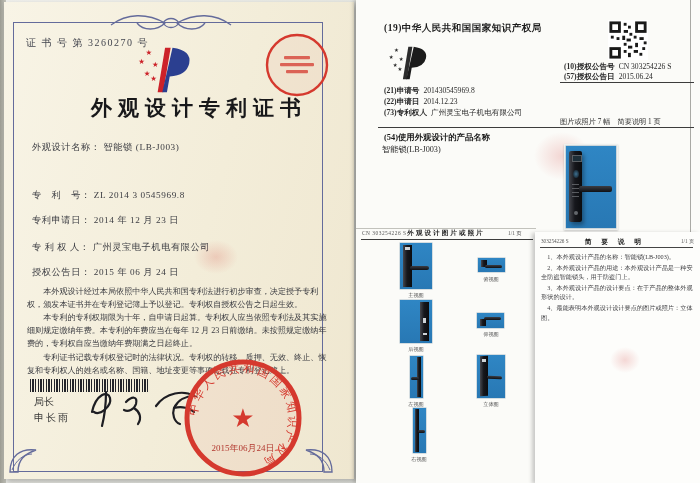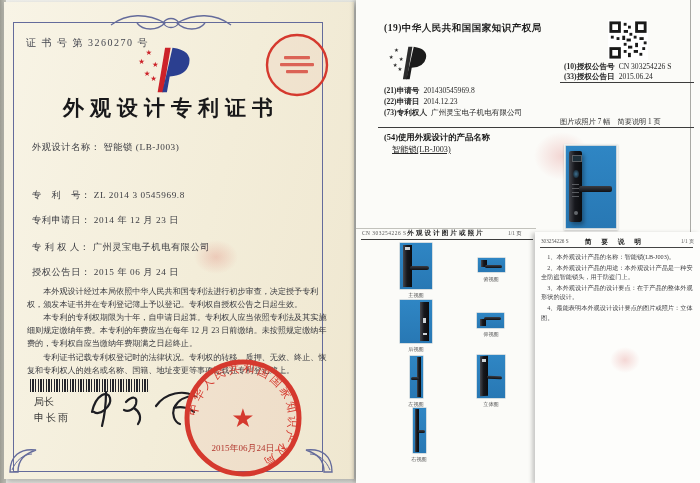--- a/index.html
+++ b/index.html
@@ -11,21 +11,21 @@
   .edge-strip{left:0;top:0;width:6px;height:483px;
               background:linear-gradient(90deg,#9d9d94,#c6c6bd);}
   
   .cert{left:4px;top:2px;width:350px;height:477px;
         background:linear-gradient(105deg,#f8f4e6,#f3edd9 55%,#efe7d0);
         box-shadow:2px 3px 6px rgba(0,0,0,.25);}
   .cert-frame{left:9px;top:20px;width:308px;height:448px;
               border:1.6px solid #646b9b;}
   .cert-no{left:22px;top:34px;font-size:10px;letter-spacing:1.5px;color:#44464f;}
   .cert-title{left:0;top:92px;width:334px;text-align:center;font-size:21px;
-              font-weight:bold;letter-spacing:6px;color:#18181a;}
+              font-weight:bold;letter-spacing:6px;color:#18181a;padding-left:28px;}
   .cert-field{left:28px;width:290px;font-size:9.2px;color:#3b3c42;letter-spacing:.6px;}
   .cert-field .val{margin-left:3px;}
   .redact{display:inline-block;width:28px;height:9px;background:#8f8f8d;
           filter:blur(1.4px);opacity:.8;vertical-align:middle;}
   .cert-body{left:23px;top:283px;width:304px;font-size:8.1px;line-height:1.62;
              color:#3a3b40;}
   .cert-body p{margin:0;text-indent:2em;}
   .barcode{left:26px;top:377px;width:118px;height:13px;
     background:repeating-linear-gradient(90deg,#23242a 0 1px,transparent 1px 2.2px,
      #23242a 2.2px 3.8px,transparent 3.8px 5.2px,#23242a 5.2px 5.8px,transparent 5.8px 8px);}
@@ -39,21 +39,21 @@
        box-shadow:-2px 0 4px rgba(0,0,0,.28);}
   .pub .hairline{background:#3c3c3c;height:1px;}
   .pub-office{left:28px;top:22px;font-size:9.5px;font-weight:bold;color:#1c1c1c;letter-spacing:.5px;}
   .pub-type{left:95px;top:46px;width:160px;text-align:center;font-size:13.5px;
             font-weight:bold;color:#141414;letter-spacing:1px;}
   .pub-kv{font-size:7.6px;color:#2a2a2a;}
   .pub-kv .k{font-weight:bold;}
   .pub-kv .v{margin-left:4px;}
   .fig-note{left:204px;top:117px;font-size:7.2px;color:#2a2a2a;}
   .prod-label{left:28px;top:132px;font-size:8.4px;font-weight:bold;color:#1a1a1a;}
-  .prod-name{left:36px;top:144px;font-size:8.2px;color:#2a2a2a;text-decoration:underline;}
+  .prod-name{left:26px;top:144px;font-size:8.2px;color:#2a2a2a;}
   .page-edge-v{width:1px;background:#a9a9a4;}
   .page-edge-h{height:1px;background:#c2c2bc;}
   
   .door{background:linear-gradient(180deg,#2f86c4,#2878b4);position:absolute;
         box-shadow:0 0 0 .5px rgba(120,150,170,.6);}
   .lk{position:absolute;background:linear-gradient(90deg,#45474e,#16171c 45%,#0b0c0f);}
   .lk-bar{position:absolute;background:linear-gradient(180deg,#3b3d44,#0f1014);border-radius:2px;}
   .lk-dot{position:absolute;background:#cfd4d8;}
   .fig-label{position:absolute;width:44px;text-align:center;font-size:5.2px;color:#555;}
   .fp-head{left:6px;top:230px;font-size:5.4px;color:#555;letter-spacing:.5px;}
@@ -221,21 +221,21 @@
       </g>
       <polygon points="31,4 37,4 29,52 23,52" fill="#2c2c2c"></polygon>
       <path d="M39 4 Q60 7 57 21 Q54 34 36 35 L33 52 L28 52 Z" fill="#1c1c1c"></path>
     </svg>
 
 
     <div class="abs pub-kv" style="left:208px;top:62px;">
       <span class="k">(10)授权公告号</span><span class="v">CN 303254226 S</span>
     </div>
     <div class="abs pub-kv" style="left:208px;top:72px;">
-      <span class="k">(33)授权公告日</span><span class="v">2015.06.24</span>
+      <span class="k">(57)授权公告日</span><span class="v">2015.06.24</span>
     </div>
     <div class="abs hairline" style="left:204px;top:82px;width:134px;"></div>
 
     <div class="abs pub-kv" style="left:28px;top:86px;">
       <span class="k">(21)申请号</span><span class="v">201430545969.8</span>
     </div>
     <div class="abs pub-kv" style="left:28px;top:97px;">
       <span class="k">(22)申请日</span><span class="v">2014.12.23</span>
     </div>
     <div class="abs pub-kv" style="left:28px;top:108px;">

